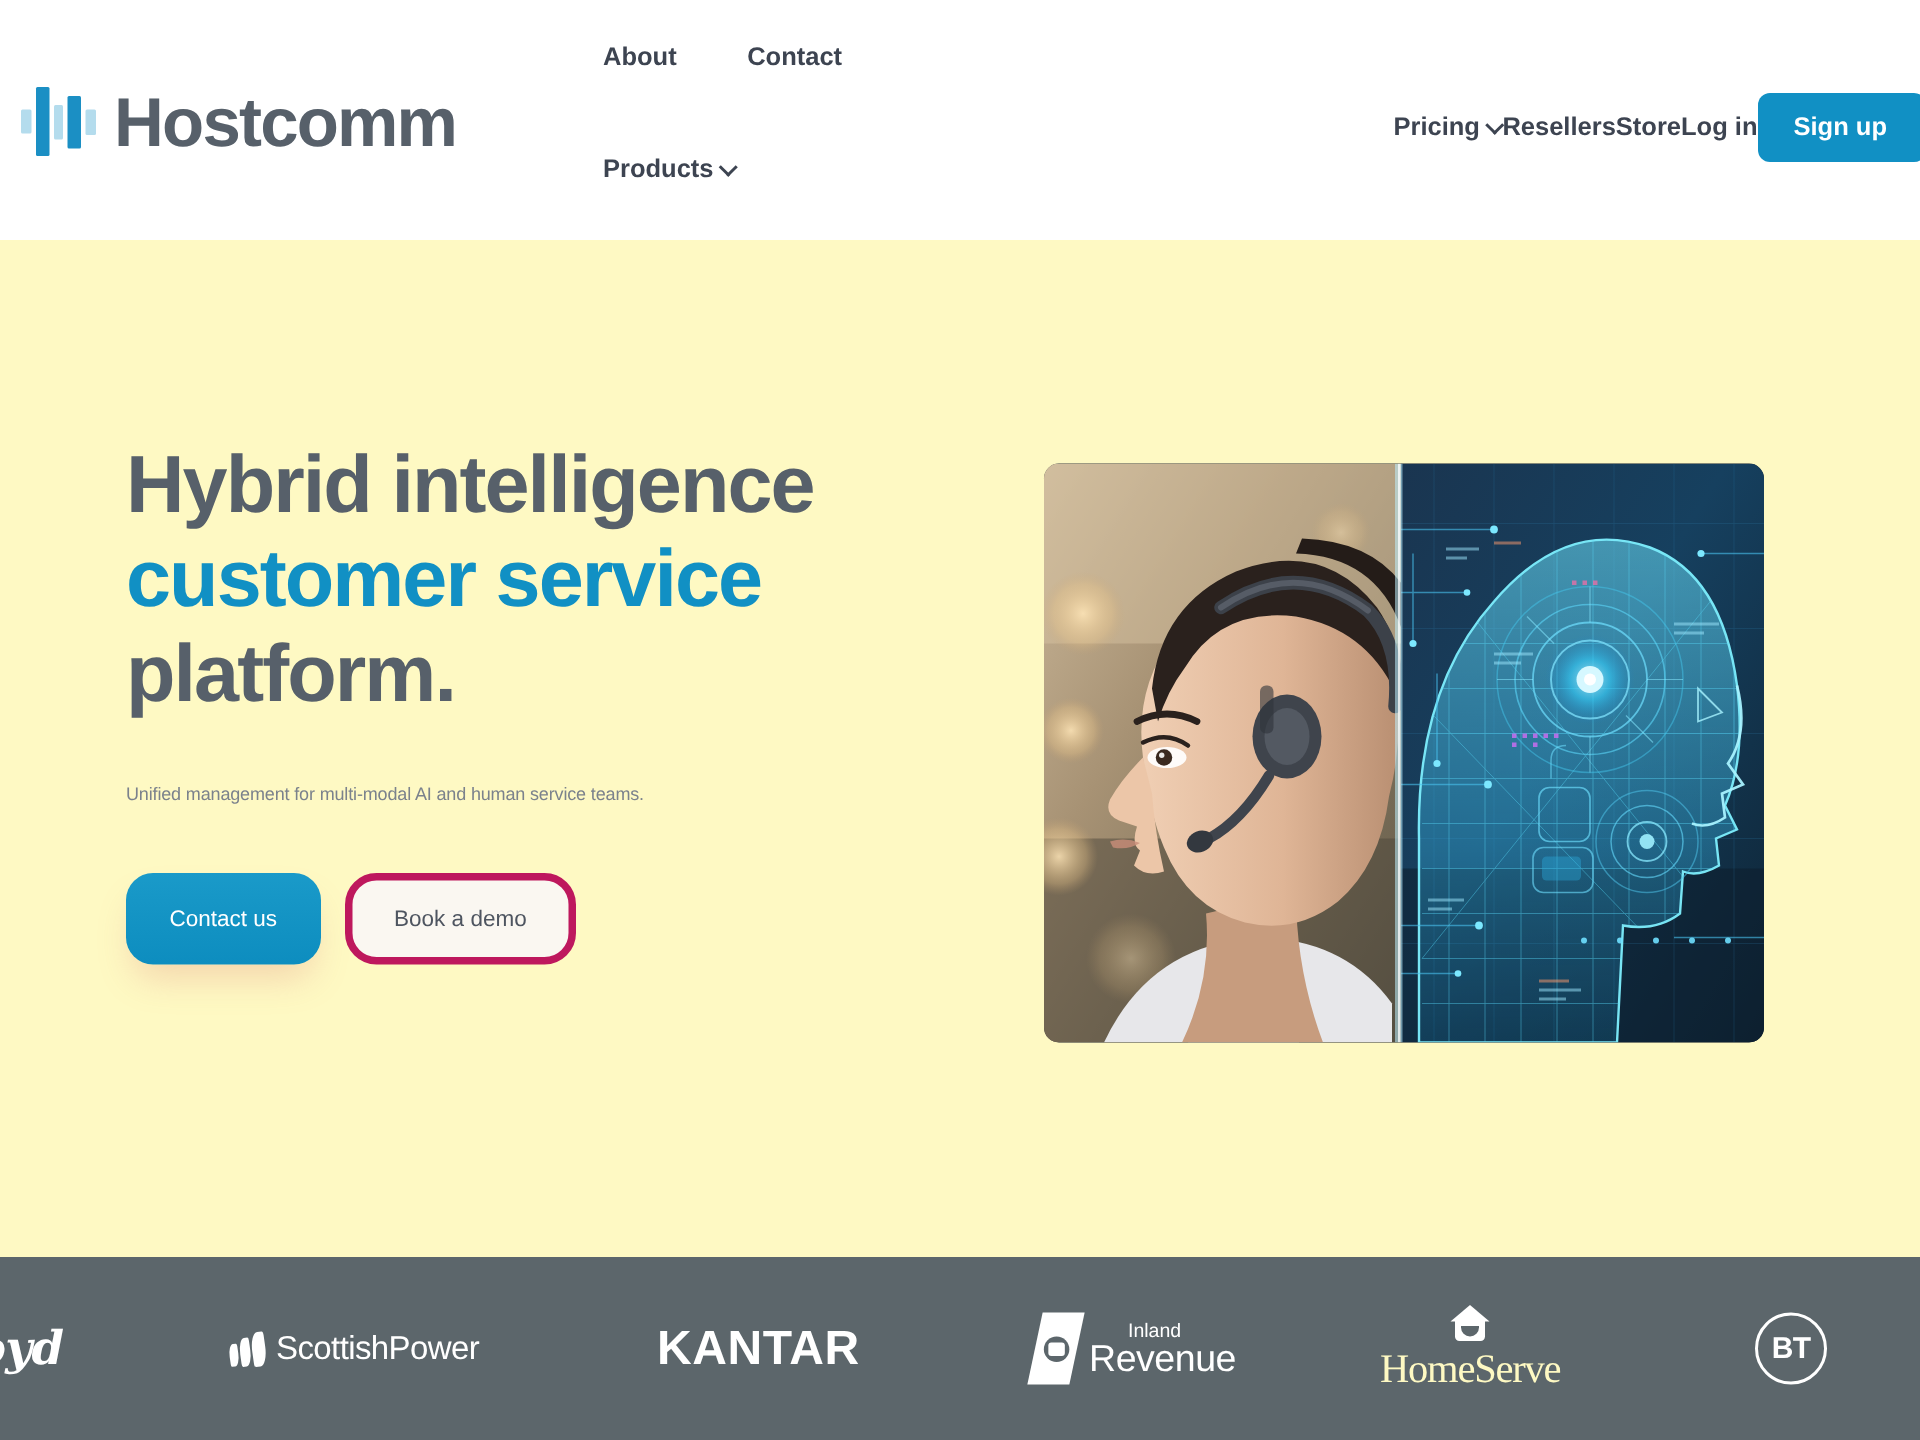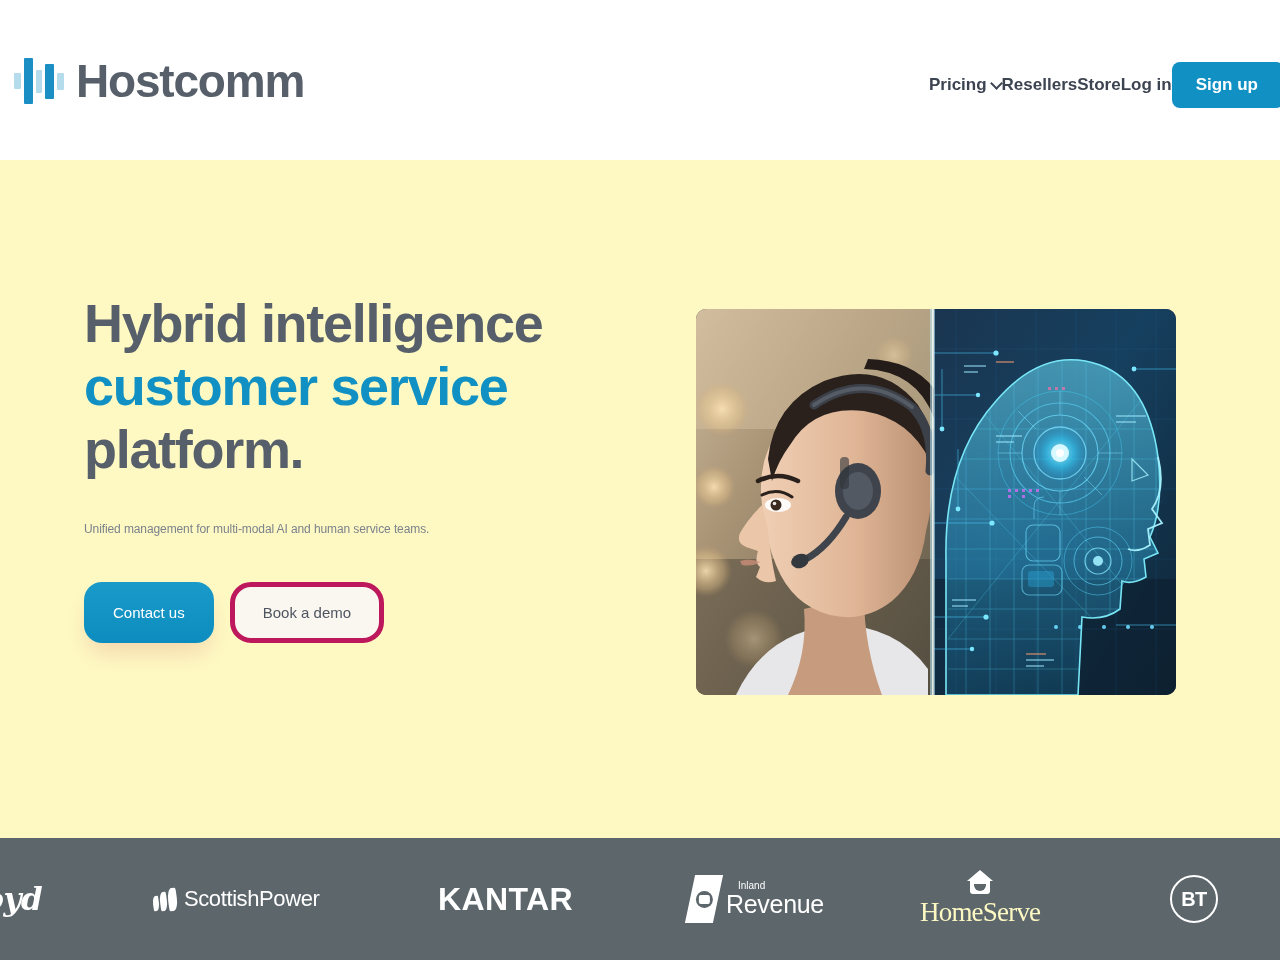--- a/index.html
+++ b/index.html
@@ -271,21 +271,21 @@
   }
   .ir-crest::after {
     content: "";
     position: absolute;
     left: 3px; top: 4px;
     width: 11px; height: 9px;
     border-radius: 2px;
     background: #ffffff;
   }
   .ir-words { display: flex; flex-direction: column; line-height: 1; }
-  .ir-inland { font-size: 10px; color: #ffffff; margin-left: 0; margin-bottom: 1px; padding-left: 12px; }
+  .ir-inland { font-size: 13px; color: #ffffff; margin-left: 14px; margin-bottom: 1px; padding-left: 12px; }
   .ir-rev { font-size: 25px; color: #ffffff; letter-spacing: -0.3px; }
 
   .b-homeserve { left: 920px; flex-direction: column; align-items: center; gap: 2px; }
   .hs-house {
     width: 30px; height: 25px;
     position: relative;
   }
   .hs-house::before {
     content: "";
     position: absolute;
@@ -345,20 +345,32 @@
       <div class="logo-bars">
         <i class="bar1"></i>
           <i class="bar2"></i>
           <i class="bar3"></i>
           <i class="bar4"></i>
           <i class="bar5"></i>
       </div>
       <div class="logo-word">Hostcomm</div>
     </div>
 
+    <div class="nav-left">
+      <div class="nav-row-top">
+        <a class="nav-link">About</a>
+        <a class="nav-link">Contact</a>
+      </div>
+      <div class="nav-row-bottom">
+        <a class="nav-link">
+          <span>Products</span>
+          <span class="chev"></span>
+        </a>
+      </div>
+    </div>
 
     <div class="nav-right">
       <a class="nav-link nr-pricing">
         <span>Pricing</span>
         <span class="chev"></span>
       </a>
       <a class="nav-link nr-resellers">Resellers</a>
       <a class="nav-link nr-store">Store</a>
       <a class="nav-link nr-login">Log in</a>
       <button class="btn-signup">Sign up</button>

